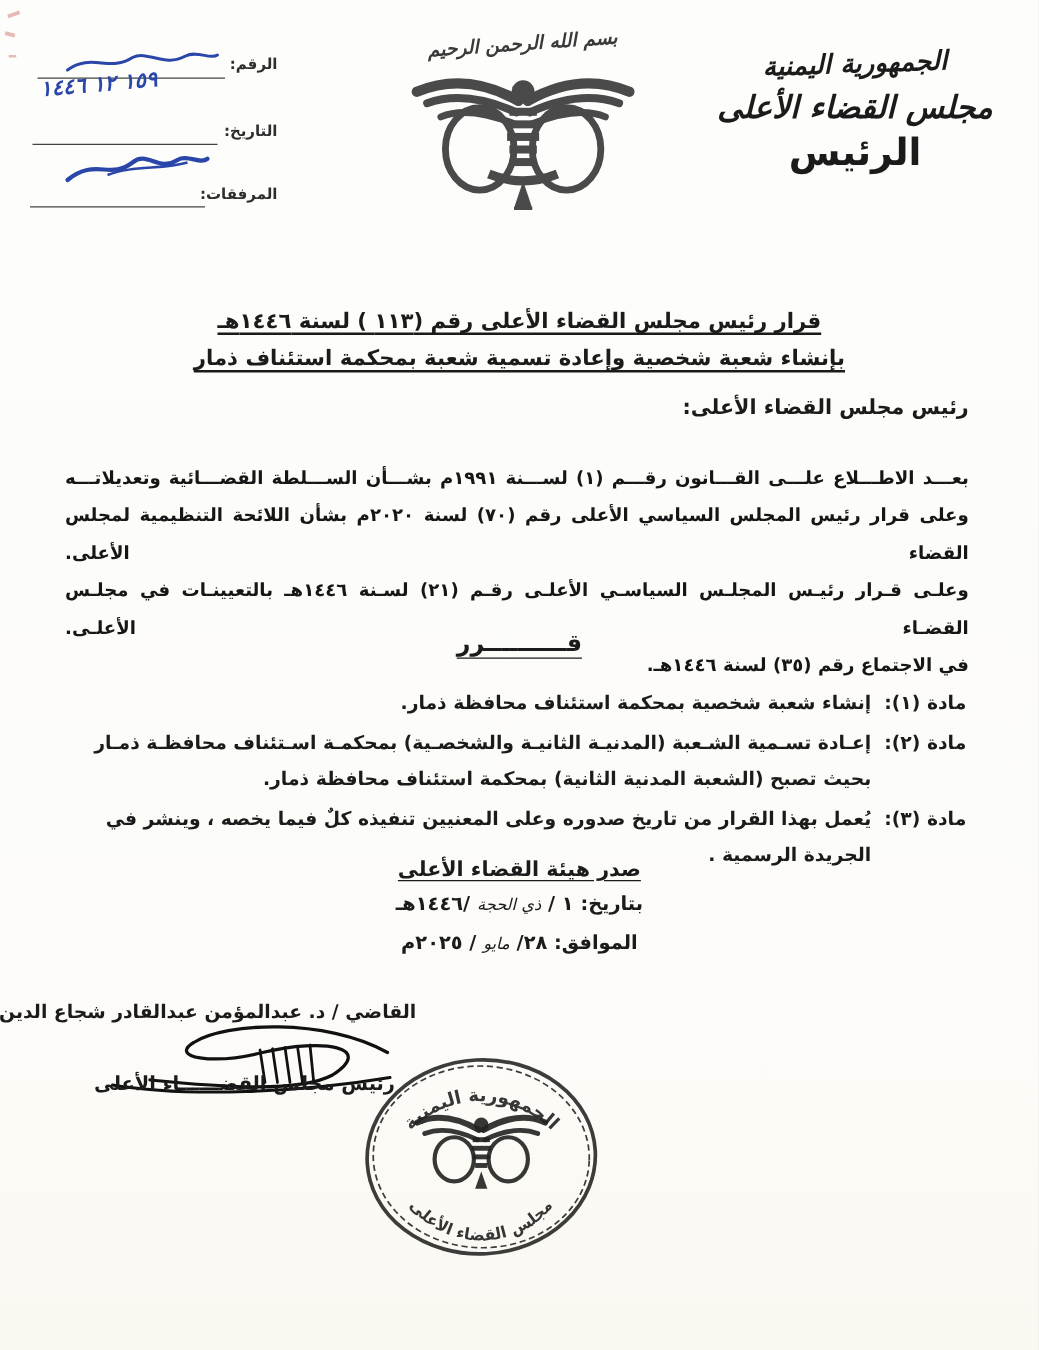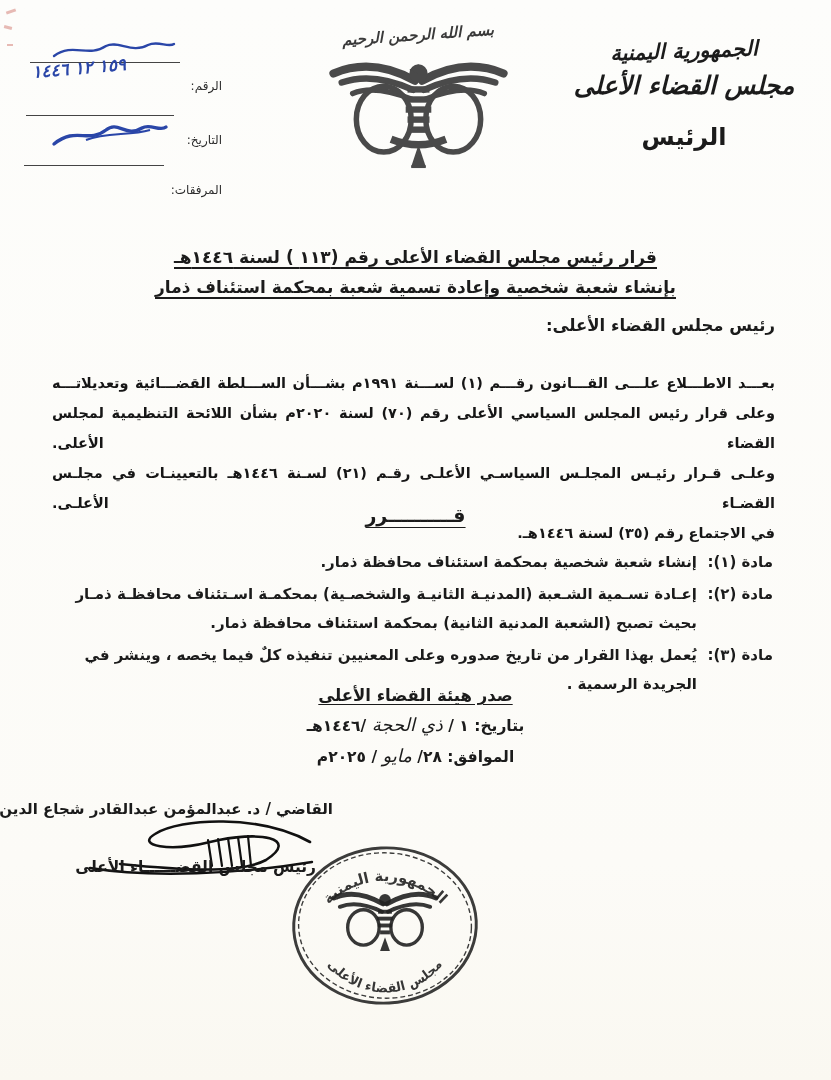--- a/index.html
+++ b/index.html
@@ -19,29 +19,29 @@
   .edge-2{left:4px;top:26px;width:8px;height:3px;transform:rotate(15deg);}
   .edge-3{left:7px;top:44px;width:6px;height:2px;}
 
   
   .right-header{
     position:absolute;top:38px;right:18px;width:258px;
     text-align:center;font-weight:bold;line-height:1.25;
   }
   .rh1{font-size:21px;font-style:italic;transform:rotate(-2deg);}
   .rh2{font-size:25px;font-style:italic;margin-top:6px;}
-  .rh3{font-size:24px;margin-top:20px;letter-spacing:2px;}
+  .rh3{font-size:30px;margin-top:2px;letter-spacing:2px;}
 
   .center-emblem{position:absolute;top:26px;left:318px;width:200px;text-align:center;}
   .basmala{font-size:15px;font-weight:bold;font-style:italic;color:#3a3a3a;transform:rotate(-4deg);}
   .emblem-svg{margin-top:2px;}
 
   .stamp-box{position:absolute;top:36px;left:14px;width:208px;height:132px;font-size:12px;}
   .stamp-row{position:absolute;right:0;width:100%;}
-  .stamp-label{position:absolute;right:0;font-weight:normal;color:#2e2e2e;white-space:nowrap;margin-top:35px;}
+  .stamp-label{position:absolute;right:0;font-weight:bold;color:#2e2e2e;white-space:nowrap;}
   .stamp-line{position:absolute;left:8px;border-bottom:1.6px solid #444;height:0;}
   .hand-blue{
     position:absolute;color:#2a46a8;font-weight:bold;
     font-style:italic;white-space:nowrap;
   }
   .hand-num{top:22px;left:18px;font-size:17px;transform:rotate(-5deg);letter-spacing:3px;}
   .blue-svg{position:absolute;}
 
   
   .doc-title{position:absolute;top:242px;left:0;width:100%;text-align:center;
@@ -67,21 +67,21 @@
   .article-text{flex:1;padding-right:6px;text-align:right;}
 
   
   .issued-at{position:absolute;top:686px;left:0;width:100%;text-align:center;
     font-size:16.5px;font-weight:bold;}
   .issued-at span{text-decoration:underline;text-underline-offset:3px;}
   .date-line{position:absolute;left:0;width:100%;text-align:center;font-size:15.5px;font-weight:bold;}
   .dl1{top:714px;}
   .dl2{top:745px;}
   .hand-month{font-family:"DejaVu Serif","Liberation Serif",serif;
-    font-style:italic;font-weight:normal;font-size:18px;letter-spacing:1px;}
+    font-style:italic;font-weight:normal;font-size:13px;letter-spacing:1px;}
 
   
   .sig-name{position:absolute;top:800px;right:498px;left:60px;text-align:center;
     font-size:15px;font-weight:bold;white-space:nowrap;}
   .sig-scribble{position:absolute;top:812px;left:60px;}
   .sig-title{position:absolute;top:858px;right:515px;left:28px;text-align:right;
     font-size:15.5px;font-weight:bold;white-space:nowrap;}
   .seal{position:absolute;top:843px;left:286px;}
 </style>
 </head>

